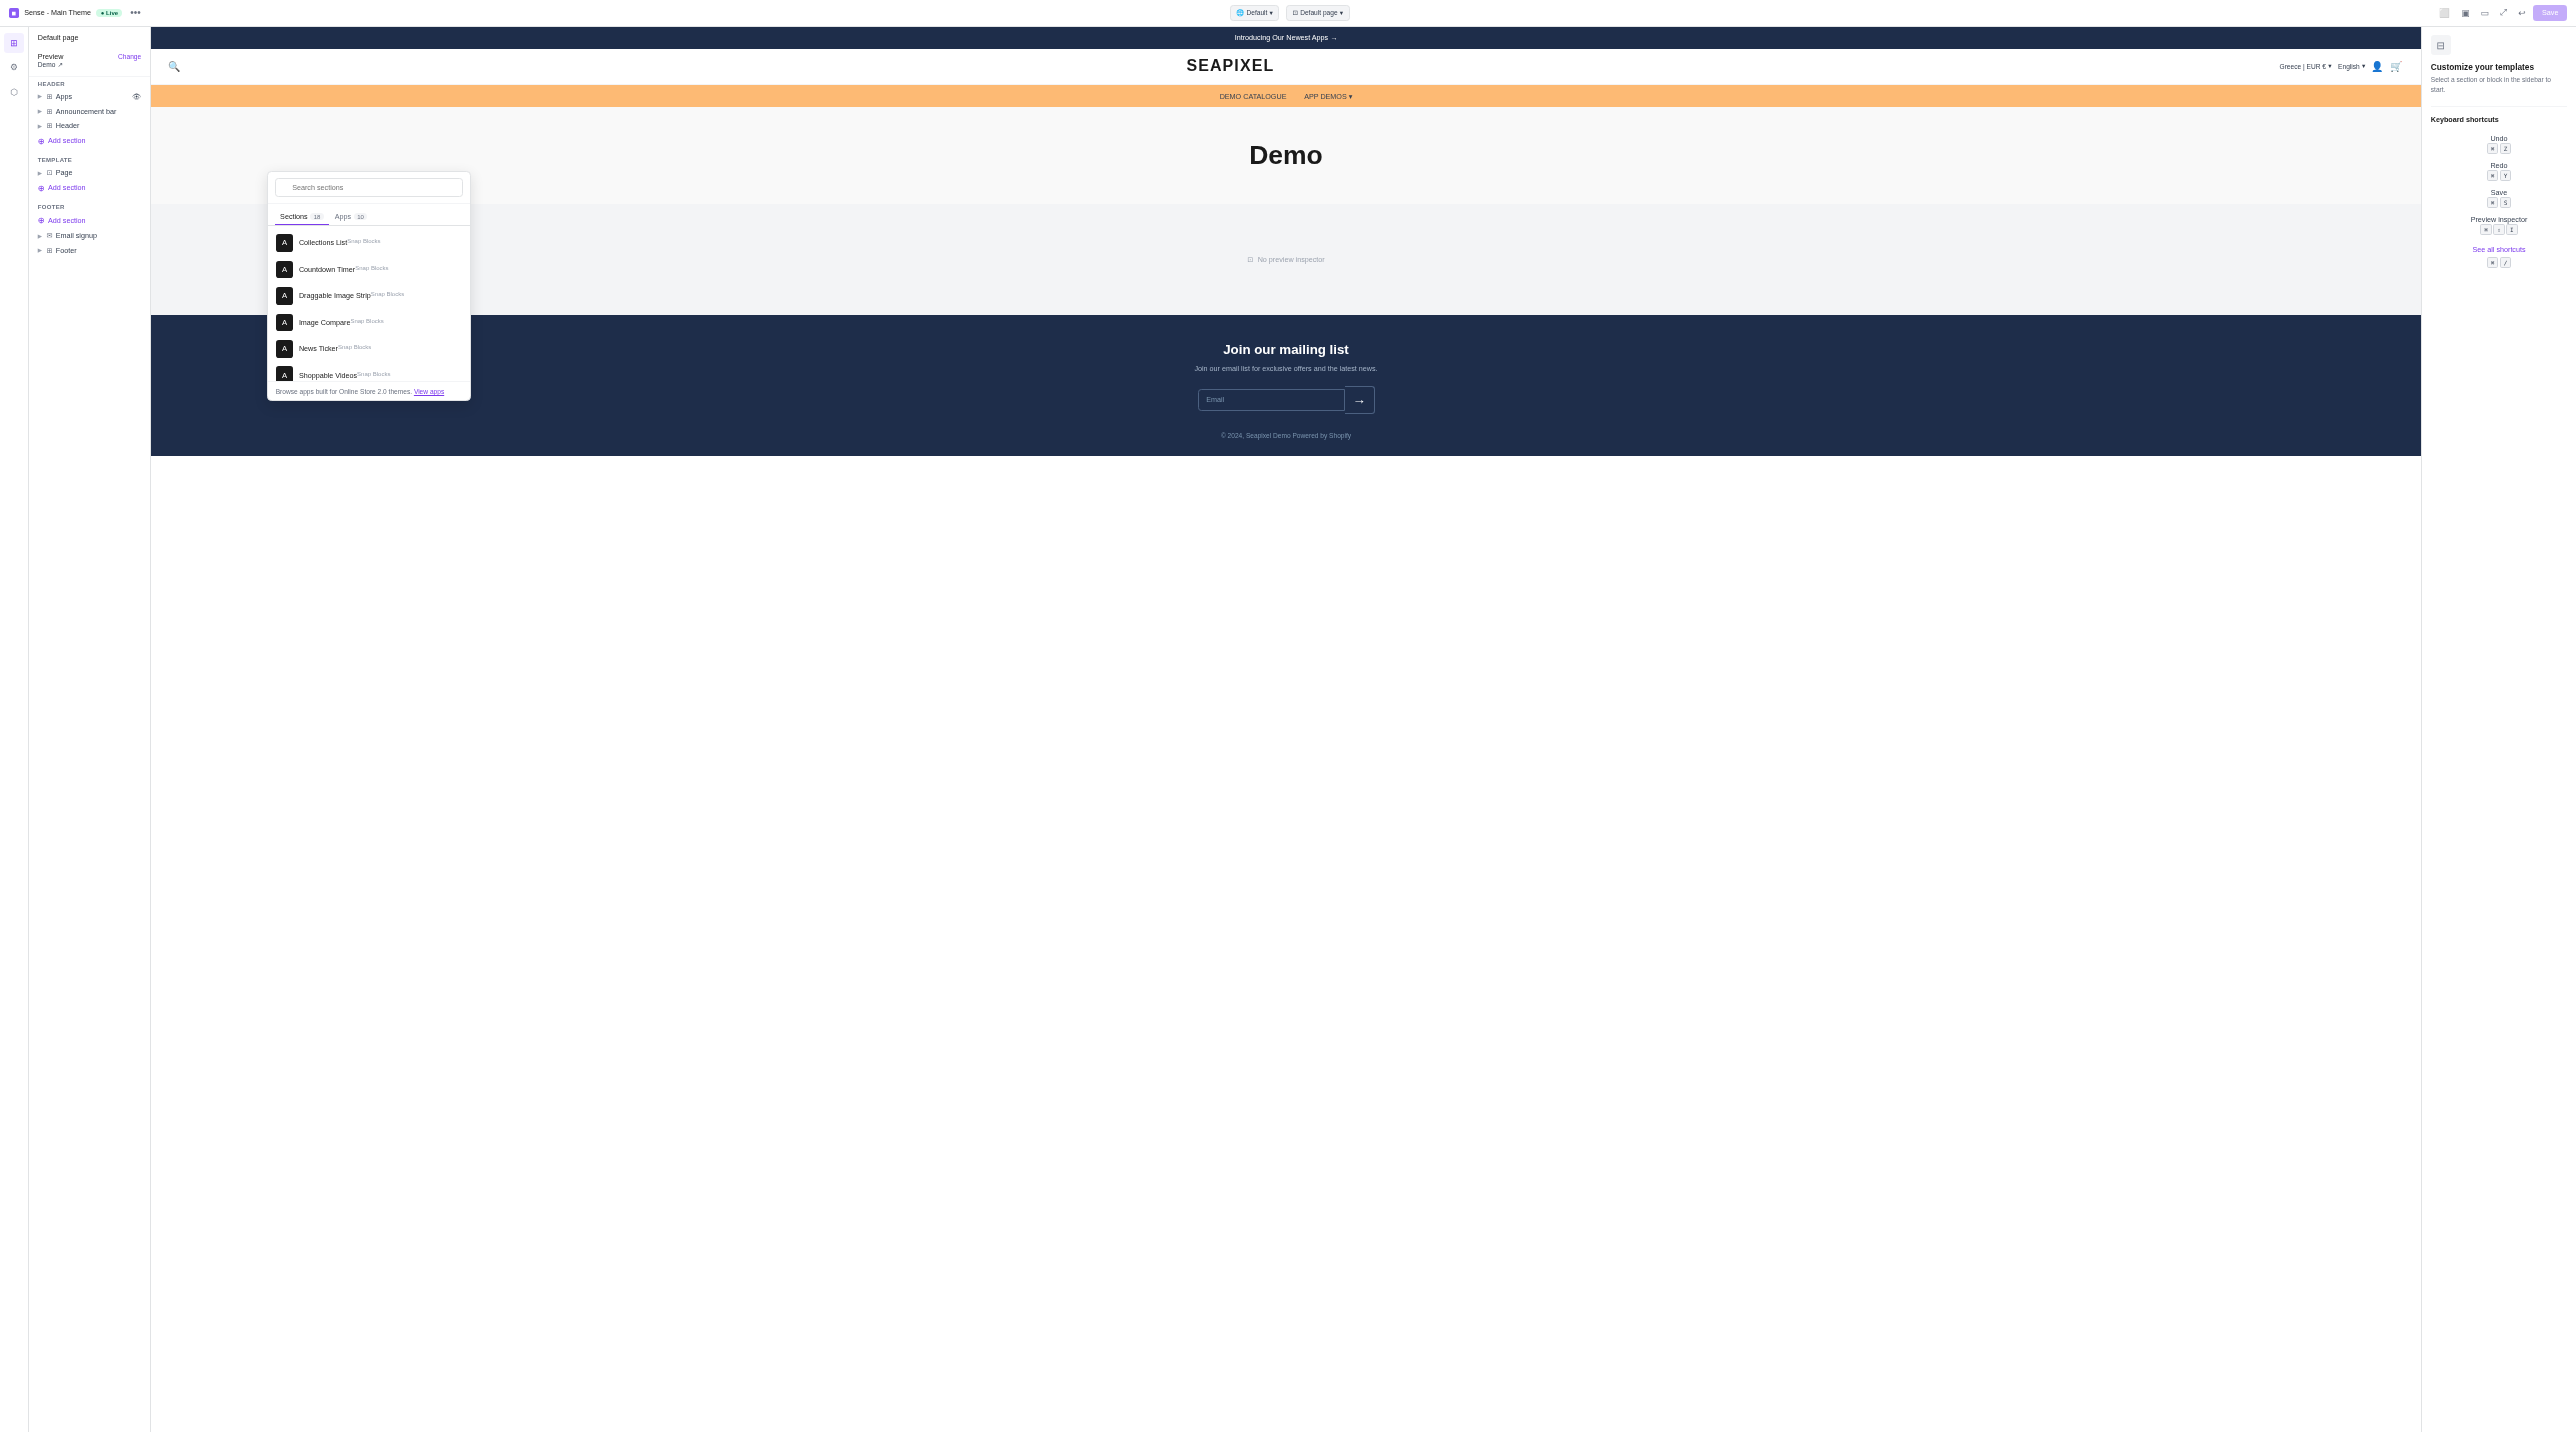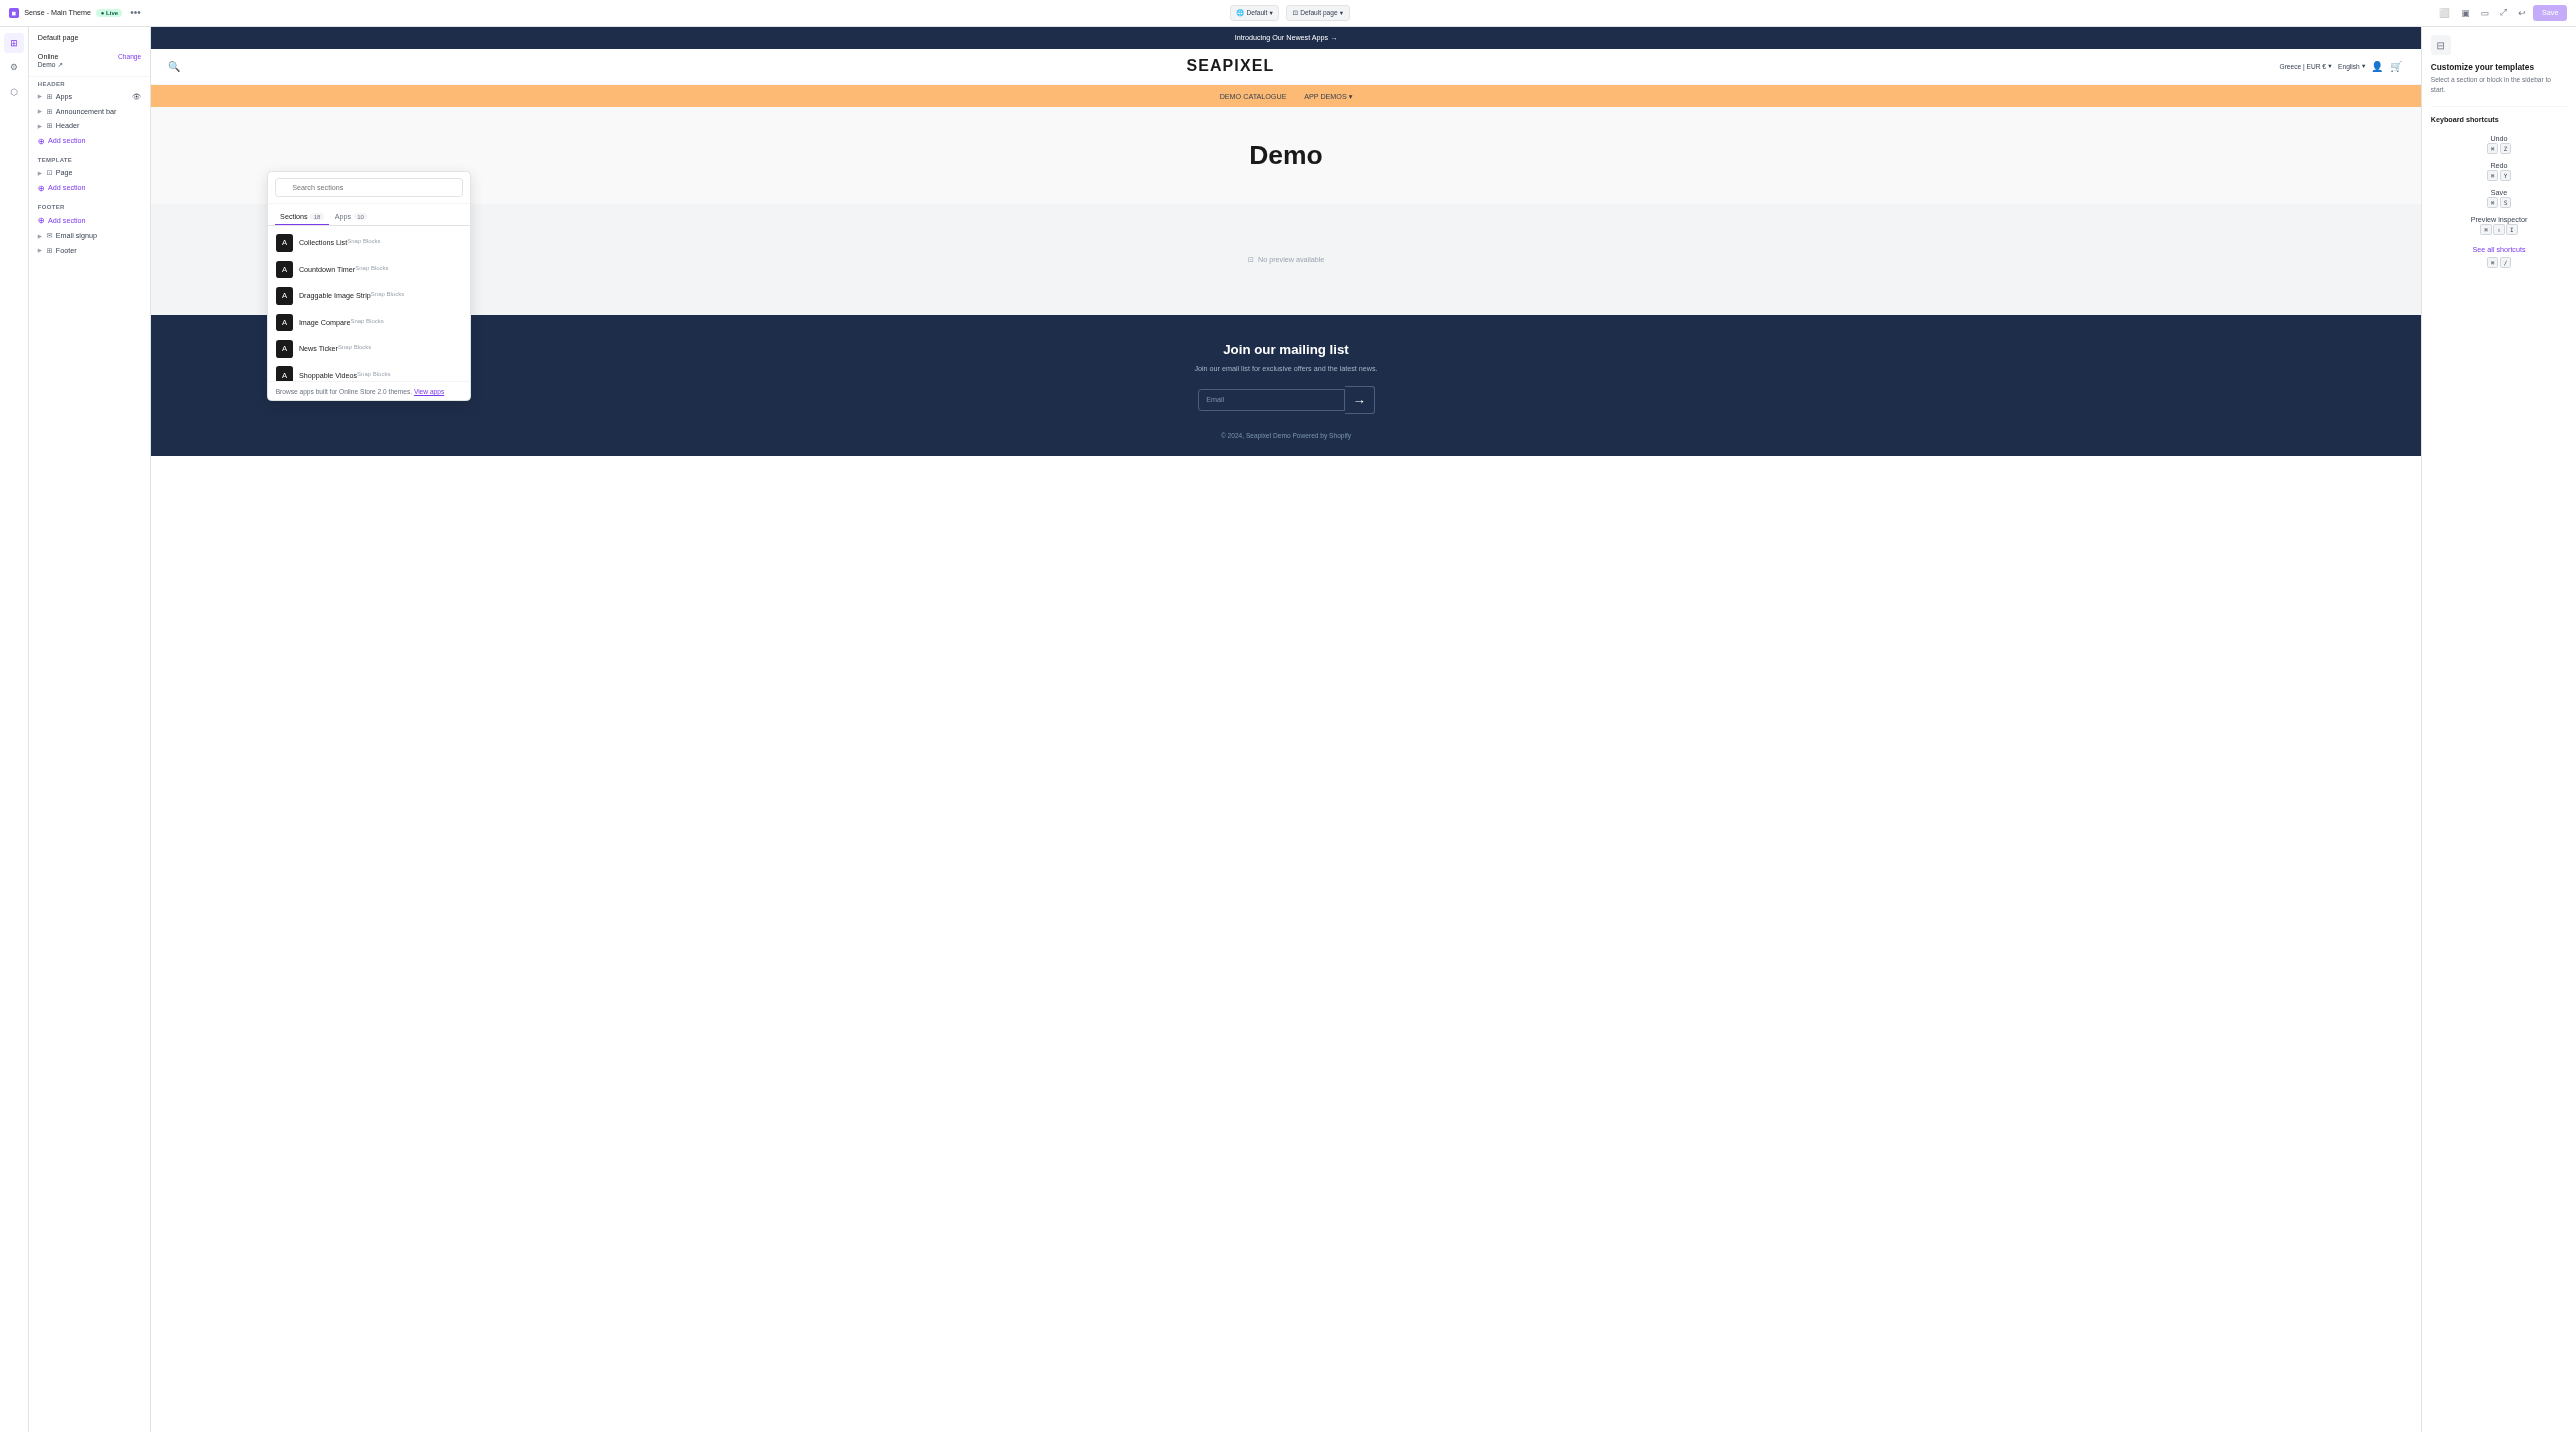--- a/index.html
+++ b/index.html
@@ -318,21 +318,21 @@
     <button class="icon-sidebar-btn active">⊞</button>
     <button class="icon-sidebar-btn">⚙</button>
     <button class="icon-sidebar-btn">⬡</button>
   </div>
 
   <div class="left-panel">
     <div class="default-page-label">Default page</div>
 
     <div class="preview-section">
       <div class="preview-row">
-        <span class="preview-label">Online</span>
+        <span class="preview-label">Preview</span>
         <a class="change-link">Change</a>
       </div>
       <div class="demo-link">
         <span>Demo</span>
         <span>↗</span>
       </div>
     </div>
 
     <div class="section-group">
       <div class="section-group-header">Header</div>
@@ -422,21 +422,21 @@
         <span class="store-nav-item">DEMO CATALOGUE</span>
         <span class="store-nav-item">APP DEMOS ▾</span>
       </div>
 
       <div class="store-hero">
         <h1 class="store-hero-title">Demo</h1>
       </div>
 
       <div class="store-empty-section">
         <span>⊡</span>
-        <span class="no-preview">No preview available</span>
+        <span class="no-preview">No preview inspector</span>
       </div>
 
       <div class="store-footer-section">
         <div class="footer-title">Join our mailing list</div>
         <div class="footer-subtitle">Join our email list for exclusive offers and the latest news.</div>
         <div class="email-form">
           <input class="email-input" type="text" placeholder="Email" style="">
           <button class="email-submit">→</button>
         </div>
         <div class="footer-copy">© 2024, Seapixel Demo Powered by Shopify</div>

